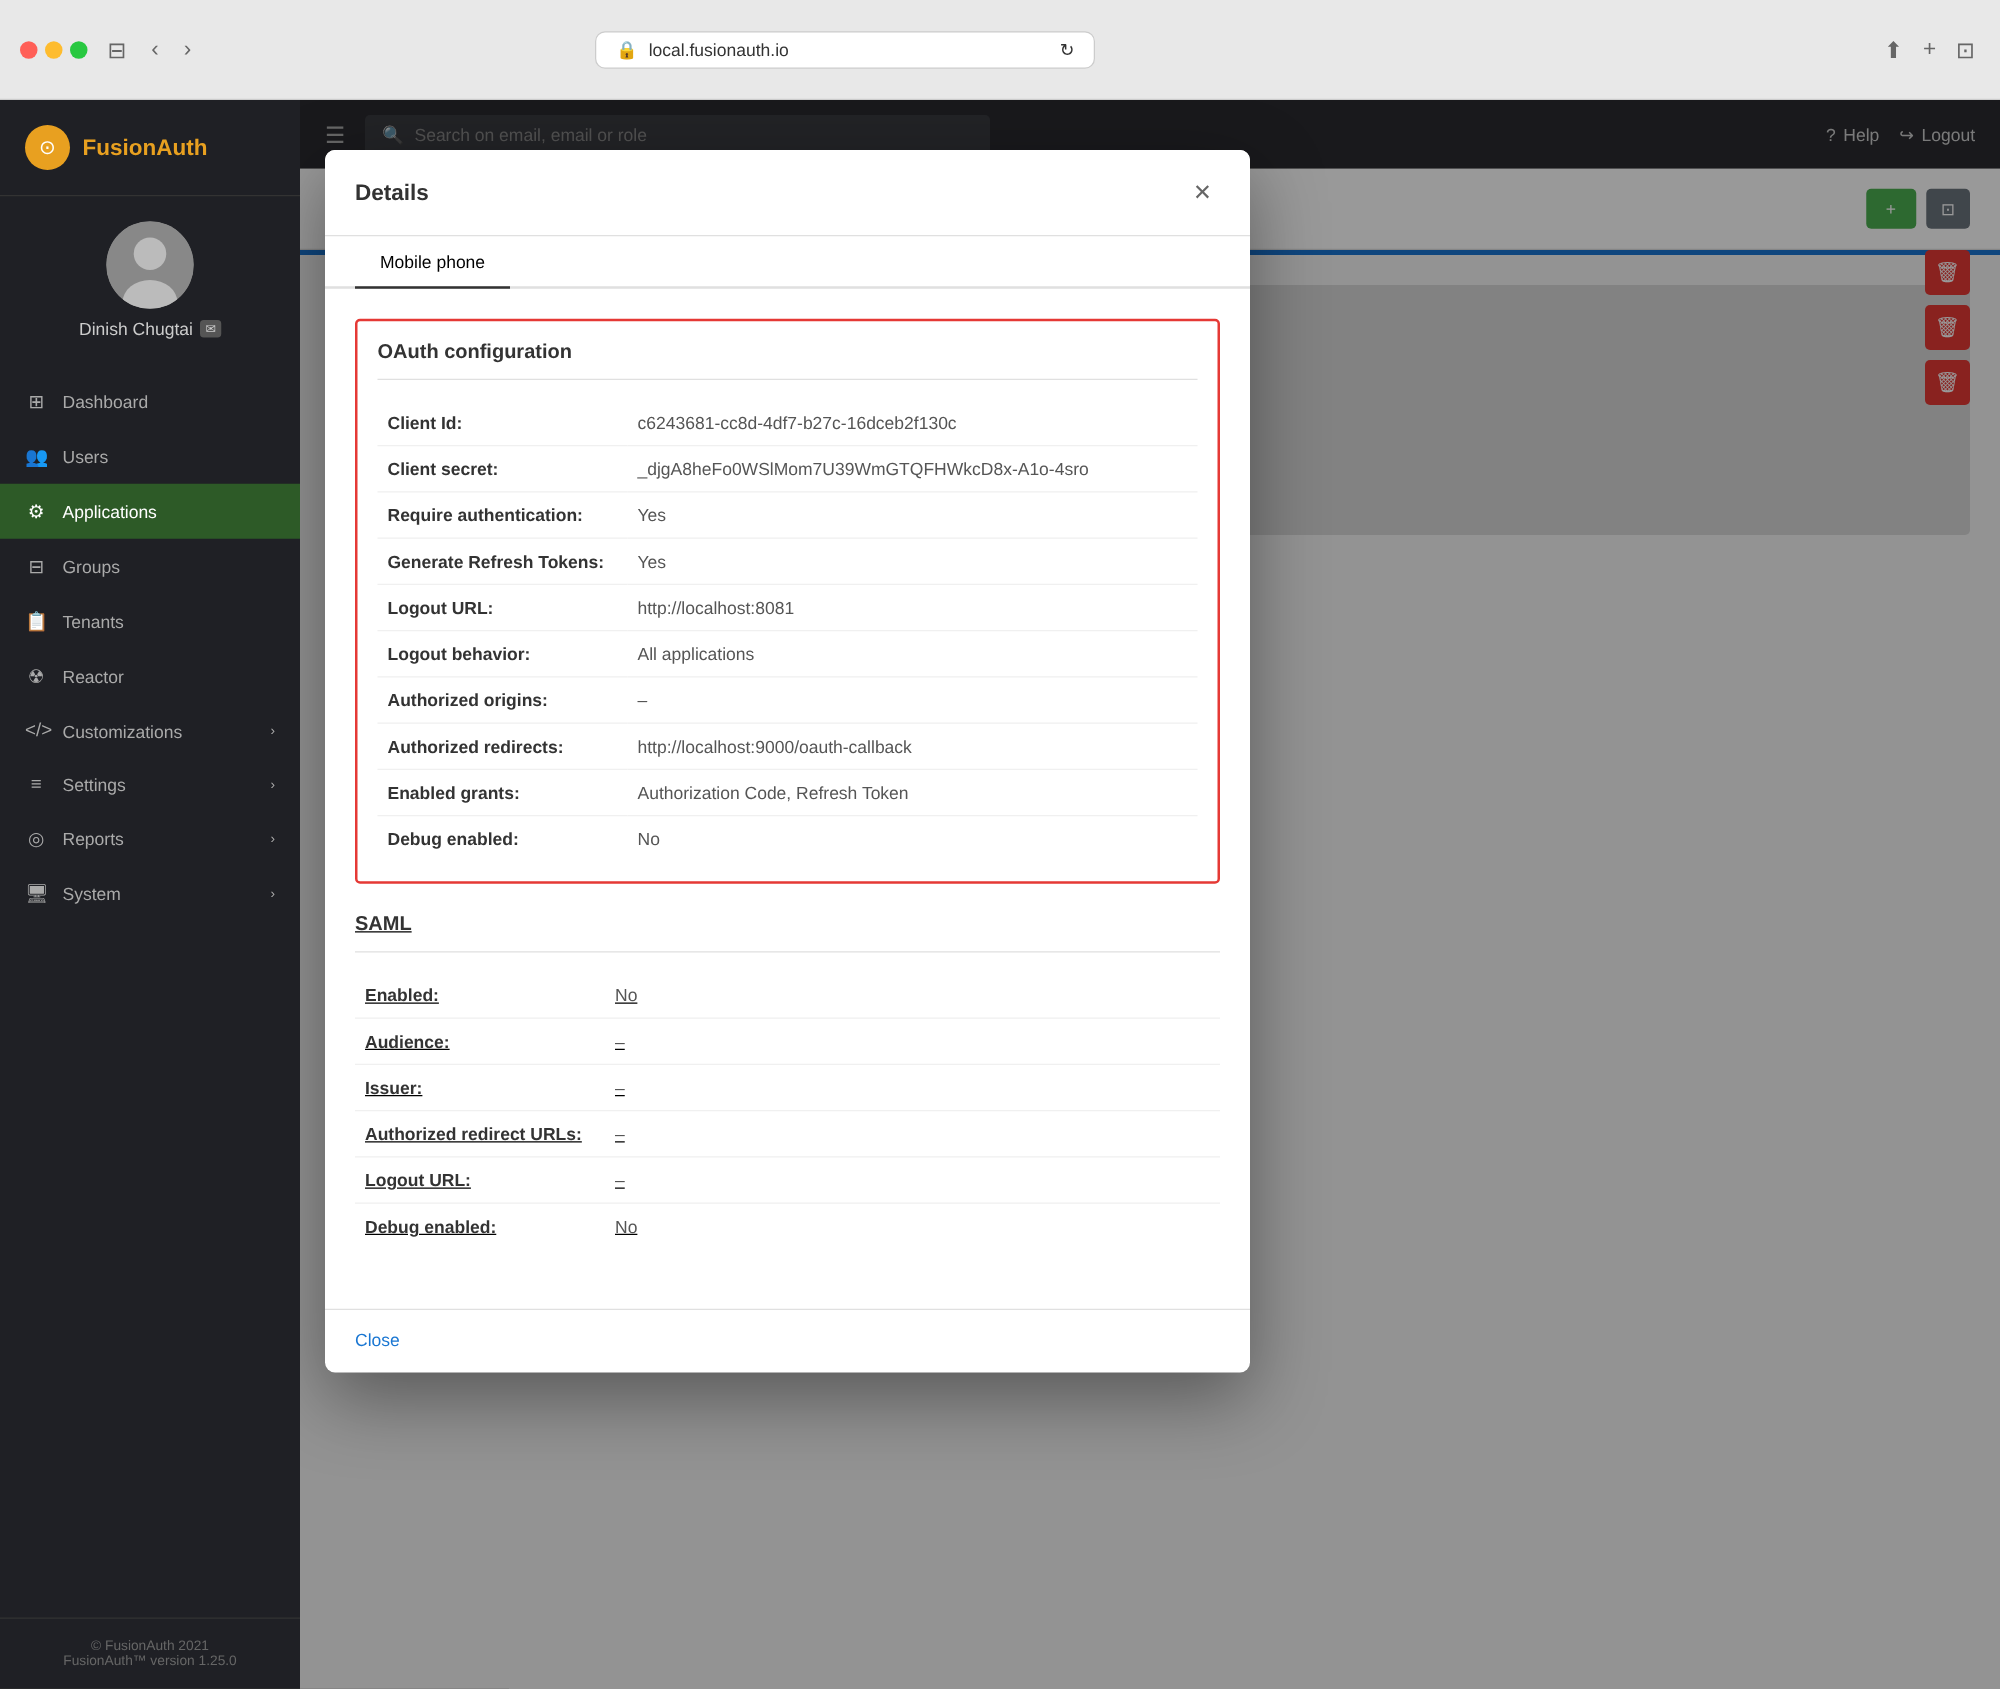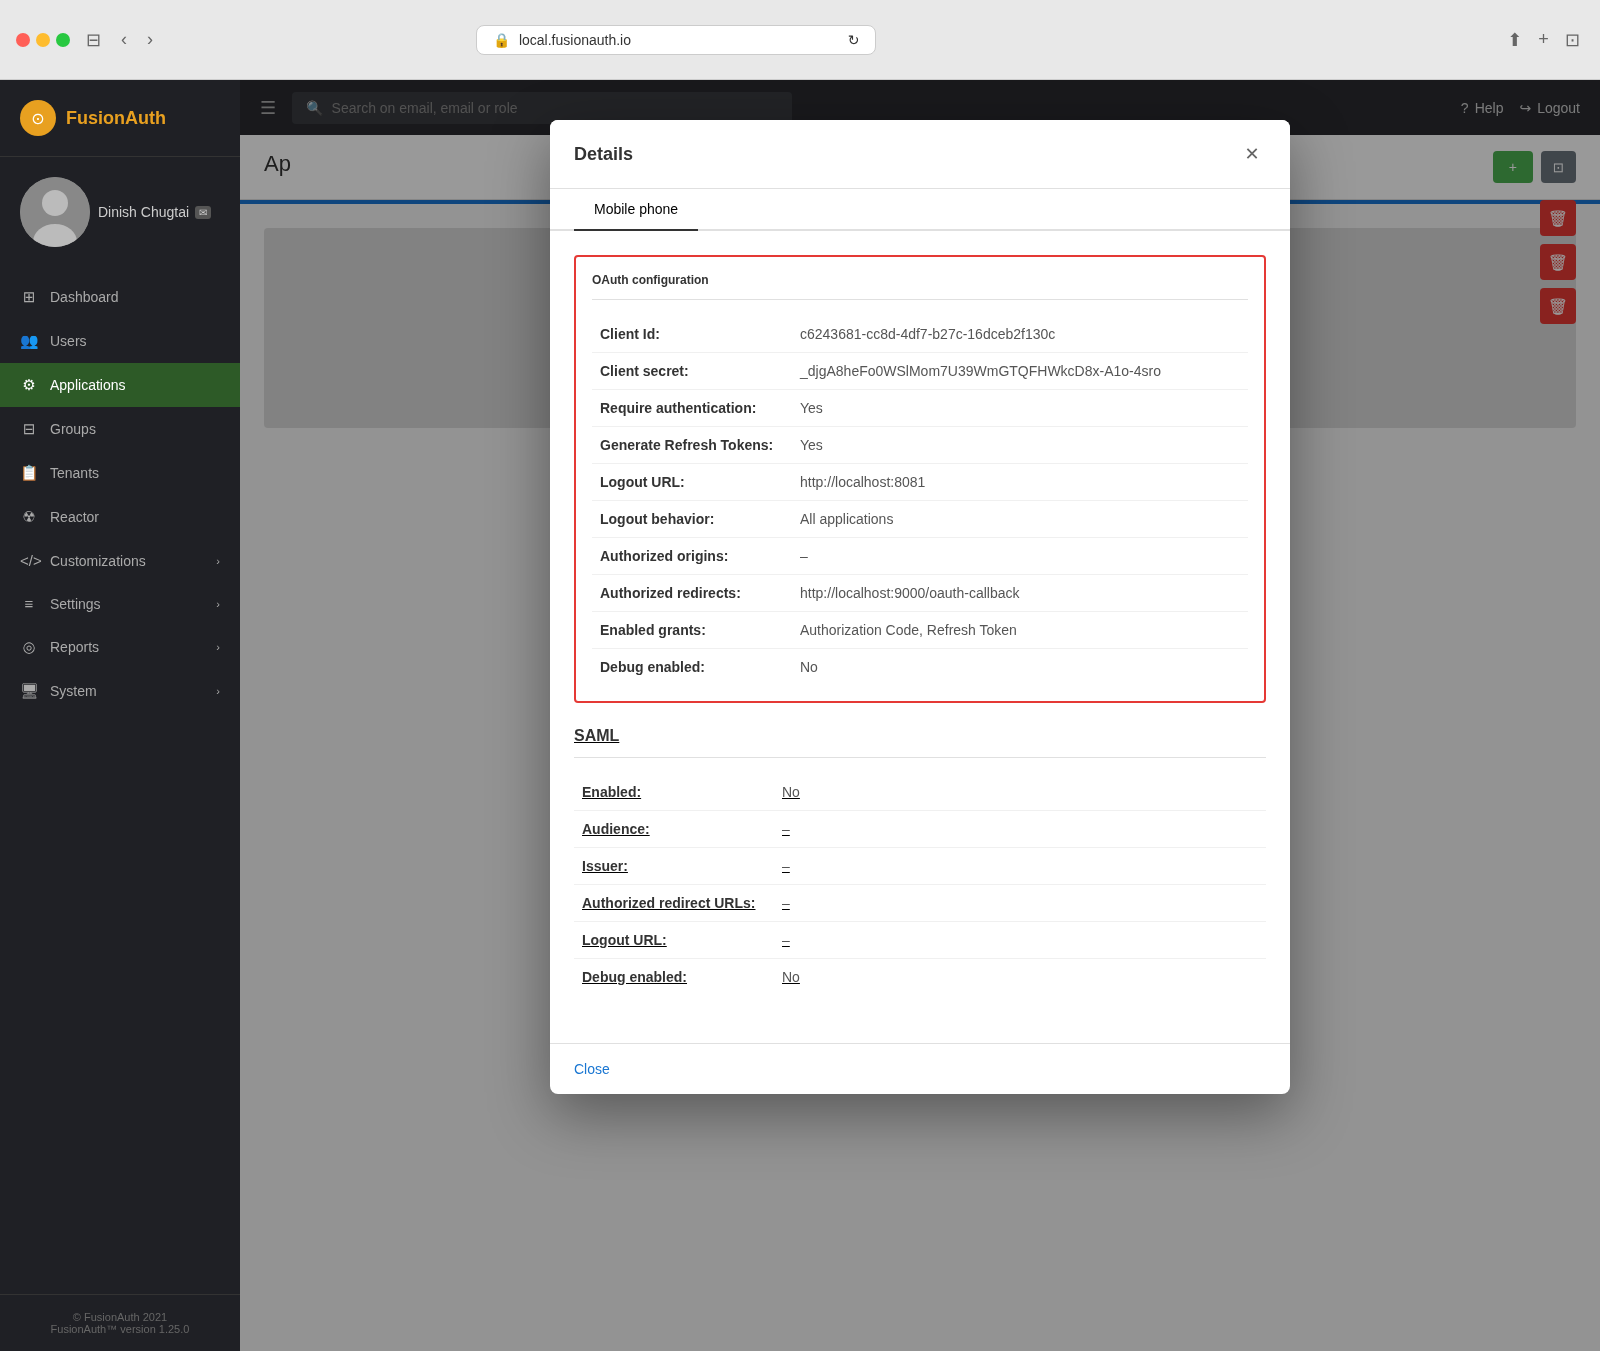--- a/index.html
+++ b/index.html
@@ -36,21 +36,21 @@
     .sidebar {
       width: 240px; min-width: 240px; background: #1f2025; color: white;
       display: flex; flex-direction: column; height: 100%;
     }
     .sidebar-logo {
       padding: 20px; display: flex; align-items: center; gap: 10px;
       border-bottom: 1px solid #333;
     }
     .logo-icon { width: 36px; height: 36px; background: #e8a020; border-radius: 50%; display: flex; align-items: center; justify-content: center; font-size: 16px; }
     .logo-text { font-size: 18px; font-weight: 600; color: #e8a020; }
-    .user-section { padding: 20px; display: flex; flex-direction: row; align-items: center; gap: 8px; }
+    .user-section { padding: 20px; display: flex; flex-direction: column; align-items: center; gap: 8px; }
     .avatar { width: 70px; height: 70px; border-radius: 50%; background: #888; overflow: hidden; display: flex; align-items: center; justify-content: center; }
     .user-name { font-size: 14px; color: #ccc; display: flex; align-items: center; gap: 6px; }
     .user-badge { background: #555; border-radius: 3px; padding: 1px 4px; font-size: 10px; }
 
     .sidebar-nav { flex: 1; overflow-y: auto; padding: 8px 0; }
     .nav-item {
       display: flex; align-items: center; gap: 12px; padding: 13px 20px;
       color: #aaa; font-size: 14px; cursor: pointer; text-decoration: none;
     }
     .nav-item.active { background: #2d5a27; color: white; }
@@ -86,21 +86,21 @@
     .btn-primary { background: #4CAF50; color: white; border: none; border-radius: 4px; padding: 8px 16px; cursor: pointer; font-size: 14px; }
     .btn-icon { background: #6c757d; color: white; border: none; border-radius: 4px; padding: 8px 12px; cursor: pointer; }
 
     
     .page-bg { padding: 24px; filter: brightness(0.85); }
     .app-table { background: white; border-radius: 4px; overflow: hidden; }
 
     
     .overlay {
       position: absolute; top: 0; left: 0; right: 0; bottom: 0;
-      background: rgba(0,0,0,0.4); display: flex; justify-content: center; align-items: flex-start;
+      background: rgba(0,0,0,0.4); display: flex; justify-content: flex-start; align-items: flex-start;
       padding: 20px;
       z-index: 100;
     }
 
     
     .modal {
       background: white; border-radius: 8px; width: 740px; max-height: 90vh;
       overflow-y: auto; box-shadow: 0 20px 60px rgba(0,0,0,0.4);
       position: relative; margin-top: 20px;
     }
@@ -111,21 +111,21 @@
     }
     .modal-title { font-size: 18px; font-weight: 600; color: #333; }
     .modal-close { background: none; border: none; font-size: 18px; cursor: pointer; color: #666; width: 28px; height: 28px; border-radius: 50%; display: flex; align-items: center; justify-content: center; }
 
     
     .modal-tabs { padding: 0 24px; border-bottom: 2px solid #e0e0e0; }
     .modal-tab { display: inline-block; padding: 12px 20px; font-size: 14px; cursor: pointer; border-bottom: 2px solid #333; margin-bottom: -2px; font-weight: 500; }
 
     
     .modal-body { padding: 24px; }
-    .section-title { font-size: 12px; font-weight: 600; color: #333; margin-bottom: 12px; }
+    .section-title { font-size: 16px; font-weight: 600; color: #333; margin-bottom: 12px; }
     .section-divider { border: none; border-top: 1px solid #e0e0e0; margin-bottom: 16px; }
 
     
     .section-highlighted { border: 2px solid #e53935; border-radius: 4px; padding: 16px; margin-bottom: 24px; }
 
     .detail-table { width: 100%; border-collapse: collapse; }
     .detail-table tr { border-bottom: 1px solid #f0f0f0; }
     .detail-table tr:last-child { border-bottom: none; }
     .detail-table td { padding: 10px 8px; font-size: 14px; vertical-align: top; }
     .detail-table td:first-child { font-weight: 600; color: #333; width: 200px; white-space: nowrap; }

